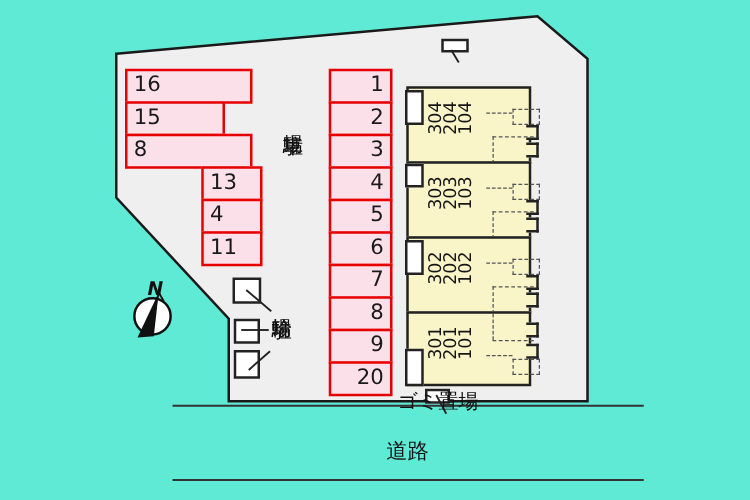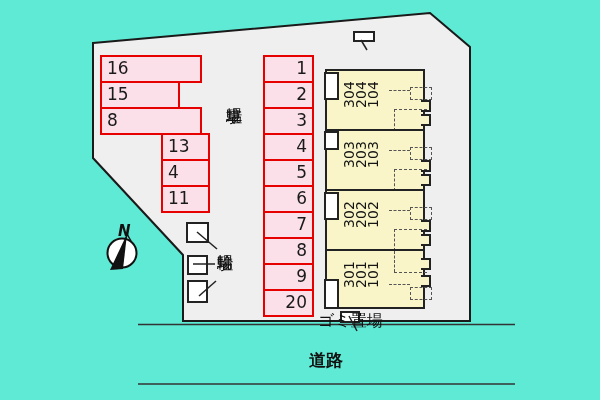--- a/index.html
+++ b/index.html
@@ -158,15 +158,15 @@
       <line x1="349" y1="316" x2="357" y2="331"></line>
       <line x1="197" y1="232" x2="217" y2="249"></line>
       <line x1="193" y1="264" x2="215" y2="264"></line>
       <line x1="199" y1="296" x2="216" y2="281"></line>
     </g>
   </svg>
 
   <div class="vlabel" id="parking-label" style="left:226px; top:95px;">駐車場</div>
   <div class="vlabel" id="bike-label" style="left:217px; top:242px;">駐輪場</div>
   <div class="hlabel" id="garbage-label" style="left:318px; top:311px;">ゴミ置場</div>
-  <div class="hlabel" id="road-label" style="left:309px; top:349px;font-weight:bold;">道路</div>
+  <div class="hlabel" id="road-label" style="left:309px; top:349px;">道路</div>
   <div id="north-label" style="left:118px; top:222px;">N</div>
 </div>
 
 </body></html>

